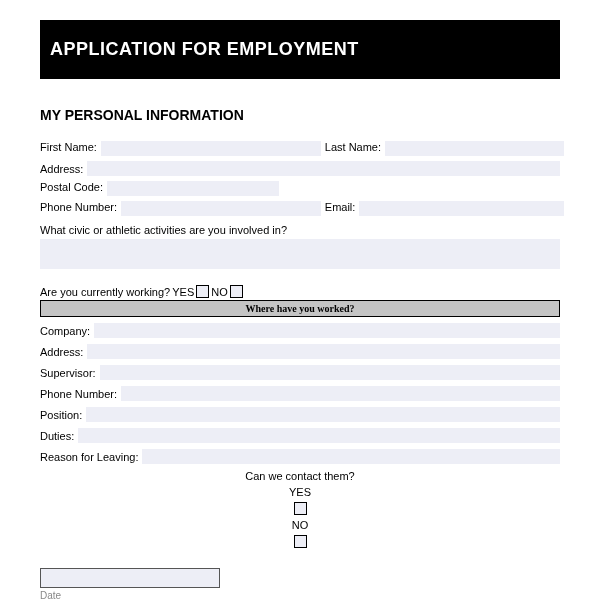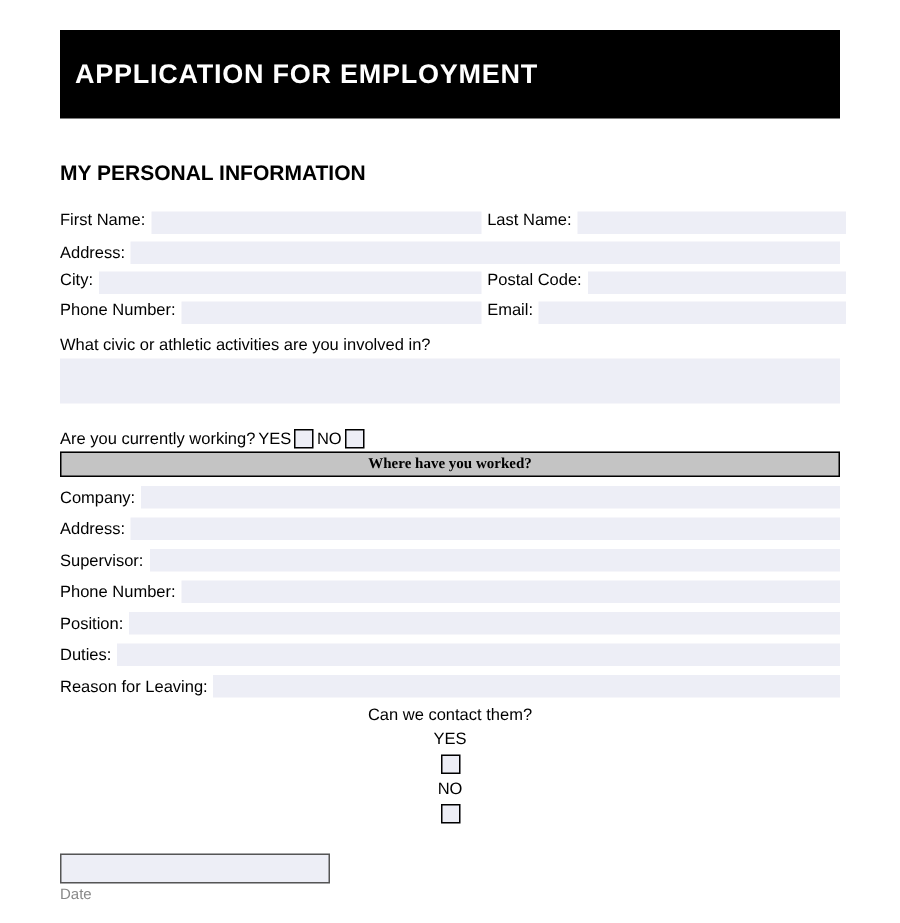--- a/index.html
+++ b/index.html
@@ -44,24 +44,20 @@
     <input class="field" style="">
   </div>
 </div>
 
 <div class="row">
   <span class="label">Address:</span>
   <input class="field" style="">
 </div>
 
 <div class="row">
-  <div class="col col-left">
-    <span class="label">City:</span>
-    <input class="field" style="">
-  </div>
   <div class="col col-right">
     <span class="label">Postal Code:</span>
     <input class="field" style="">
   </div>
 </div>
 
 <div class="row">
   <div class="col col-left">
     <span class="label">Phone Number:</span>
     <input class="field" style="">

